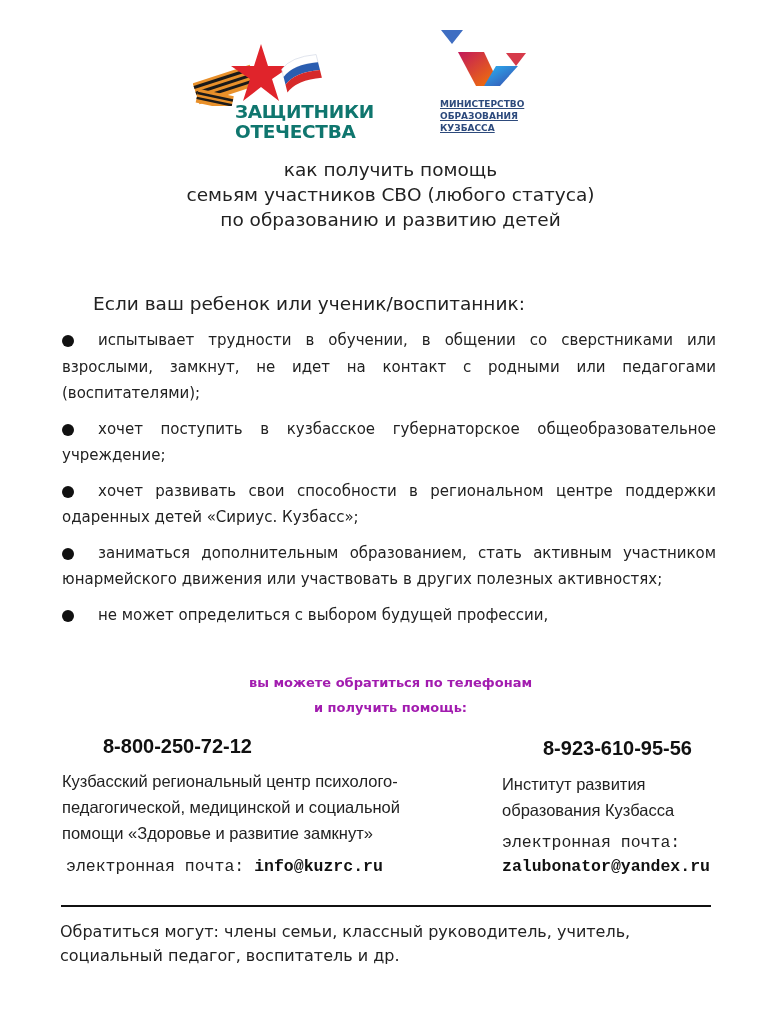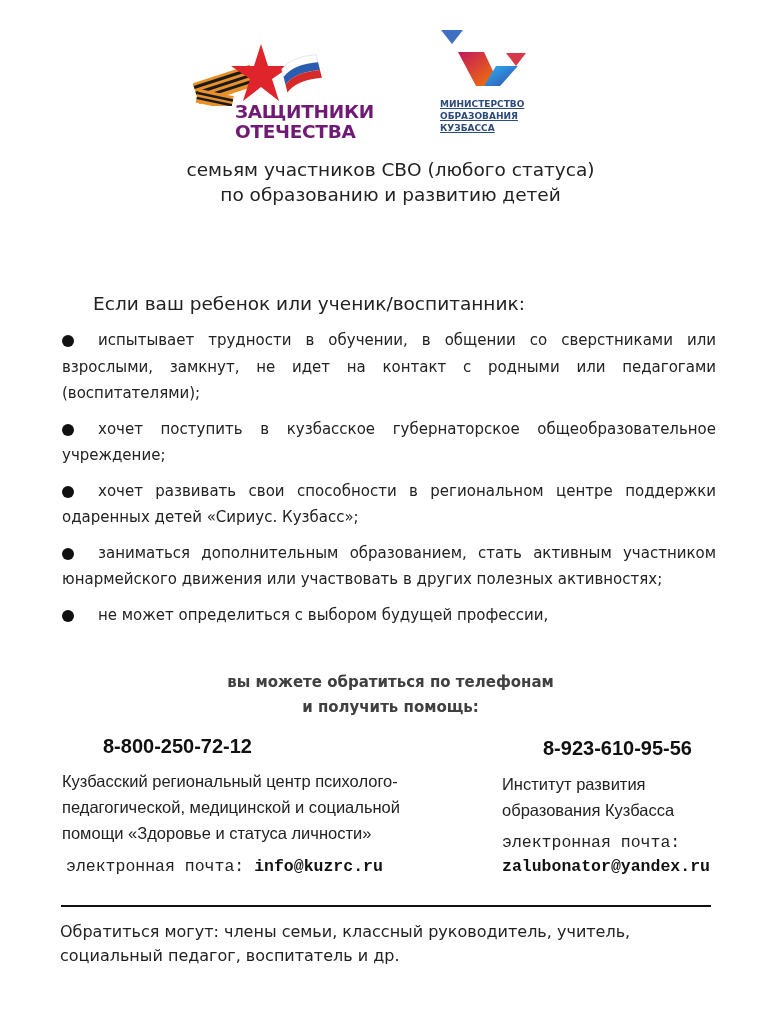--- a/index.html
+++ b/index.html
@@ -1,30 +1,30 @@
 <!DOCTYPE html>
 <html><head>
 <meta charset="utf-8">
 <style>
   html, body { margin:0; padding:0; background:#ffffff; }
   body { width:781px; height:1024px; position:relative; overflow:hidden; font-family:"DejaVu Sans", sans-serif; color:#1a1a1a; }
   .logos { position:absolute; top:26px; left:0; width:781px; height:120px; }
   .logo-left { position:absolute; left:193px; top:10px; width:200px; height:110px; }
   .logo-right { position:absolute; left:438px; top:2px; width:110px; height:110px; }
-  .ld-title { position:absolute; left:42px; top:66px; font-family:"DejaVu Sans", sans-serif; font-weight:bold; color:#701a75; font-size:18.5px; line-height:20px; letter-spacing:-0.3px; }
+  .ld-title { position:absolute; left:42px; top:66px; font-family:"DejaVu Sans", sans-serif; font-weight:bold; color:#0f766e; font-size:18.5px; line-height:20px; letter-spacing:-0.3px; }
   .mn-text { position:absolute; left:2px; top:70px; font-family:"DejaVu Sans", sans-serif; font-weight:bold; color:#2d4a7c; font-size:9px; line-height:12px;text-decoration:underline; }
   .header { position:absolute; top:157px; left:0; width:781px; text-align:center; }
   .header .title { font-weight:bold; font-size:21px; line-height:28px; color:#111; }
   .header .sub { font-size:18.5px; line-height:25px; color:#222; }
   .intro { position:absolute; top:293px; left:0; width:618px; text-align:center; font-size:18.5px; color:#222; }
   .bullets { position:absolute; top:327px; left:62px; width:654px; }
   .bullet { position:relative; font-size:15px; line-height:26.5px; color:#222; margin-bottom:9px; text-align:justify; text-align-last:left; }
   .bullet .dot { position:absolute; left:0; top:8px; width:12px; height:12px; border-radius:50%; background:#111; }
   .bullet .txt { display:block; text-indent:36px; }
-  .cta { position:absolute; top:670px; left:0; width:781px; text-align:center; font-weight:bold; font-size:15px; line-height:25px; color:#404040; }
+  .cta { position:absolute; top:670px; left:0; width:781px; text-align:center; font-weight:bold; font-size:13px; line-height:25px; color:#a21caf; }
   .phone { position:absolute; font-family:"Liberation Sans", sans-serif; font-weight:bold; font-size:20px; color:#111;margin-left:41px; }
   .org { position:absolute; font-family:"Liberation Sans", sans-serif; font-size:16.5px; line-height:26px; color:#222; }
   .email { position:absolute; font-family:Liberation Mono, monospace; font-size:16.5px; line-height:24px; color:#222; }
   .email b { color:#111; }
   .divider { position:absolute; top:905px; left:61px; width:650px; height:2px; background:#111; }
   .footer { position:absolute; top:920px; left:60px; width:680px; font-size:16px; line-height:24px; color:#222; }
 </style>
 </head>
 <body>
 
@@ -77,20 +77,21 @@
     </svg>
     <div class="mn-text">
       <div>МИНИСТЕРСТВО</div>
       <div>ОБРАЗОВАНИЯ</div>
       <div>КУЗБАССА</div>
     </div>
   </div>
 </div>
 
 <div class="header">
+  <div class="sub">как получить помощь</div>
   <div class="sub">семьям участников СВО (любого статуса)</div>
   <div class="sub">по образованию и развитию детей</div>
 </div>
 
 <div class="intro">Если ваш ребенок или ученик/воспитанник:</div>
 
 <div class="bullets">
   <div class="bullet">
     <span class="dot"></span>
     <span class="txt">испытывает трудности в обучении, в общении со сверстниками или взрослыми, замкнут, не идет на контакт с родными или педагогами (воспитателями);</span>
@@ -115,21 +116,21 @@
 
 <div class="cta">
   <div>вы можете обратиться по телефонам</div>
   <div>и получить помощь:</div>
 </div>
 
 <div class="phone" style="left:62px; top:735px;">8-800-250-72-12</div>
 <div class="org" style="left:62px; top:768px;">
   <div>Кузбасский региональный центр психолого-</div>
   <div>педагогической, медицинской и социальной</div>
-  <div>помощи «Здоровье и статуса личности»</div>
+  <div>помощи «Здоровье и развитие замкнут»</div>
 </div>
 <div class="email" style="left:66px; top:855px;">
   <span>электронная почта:</span>
   <b>info@kuzrc.ru</b>
 </div>
 
 <div class="phone" style="left:502px; top:737px;">8-923-610-95-56</div>
 <div class="org" style="left:502px; top:771px;">
   <div>Институт развития</div>
   <div>образования Кузбасса</div>

